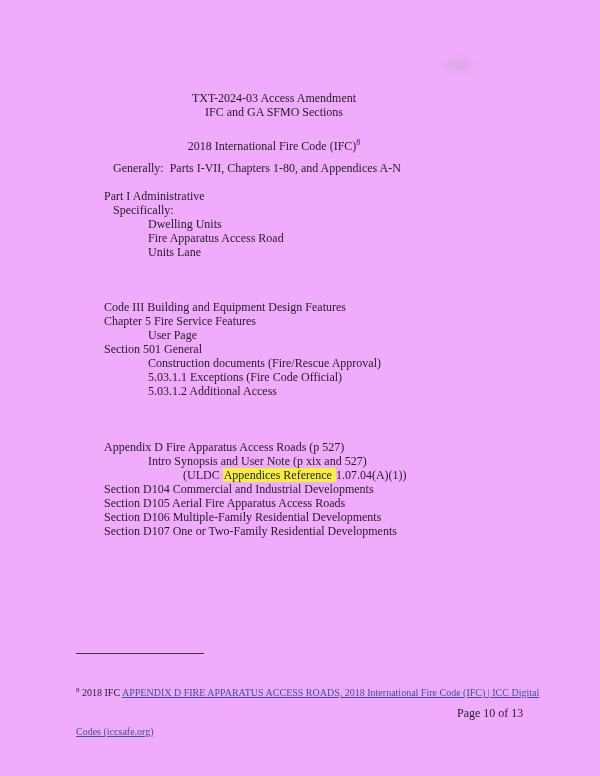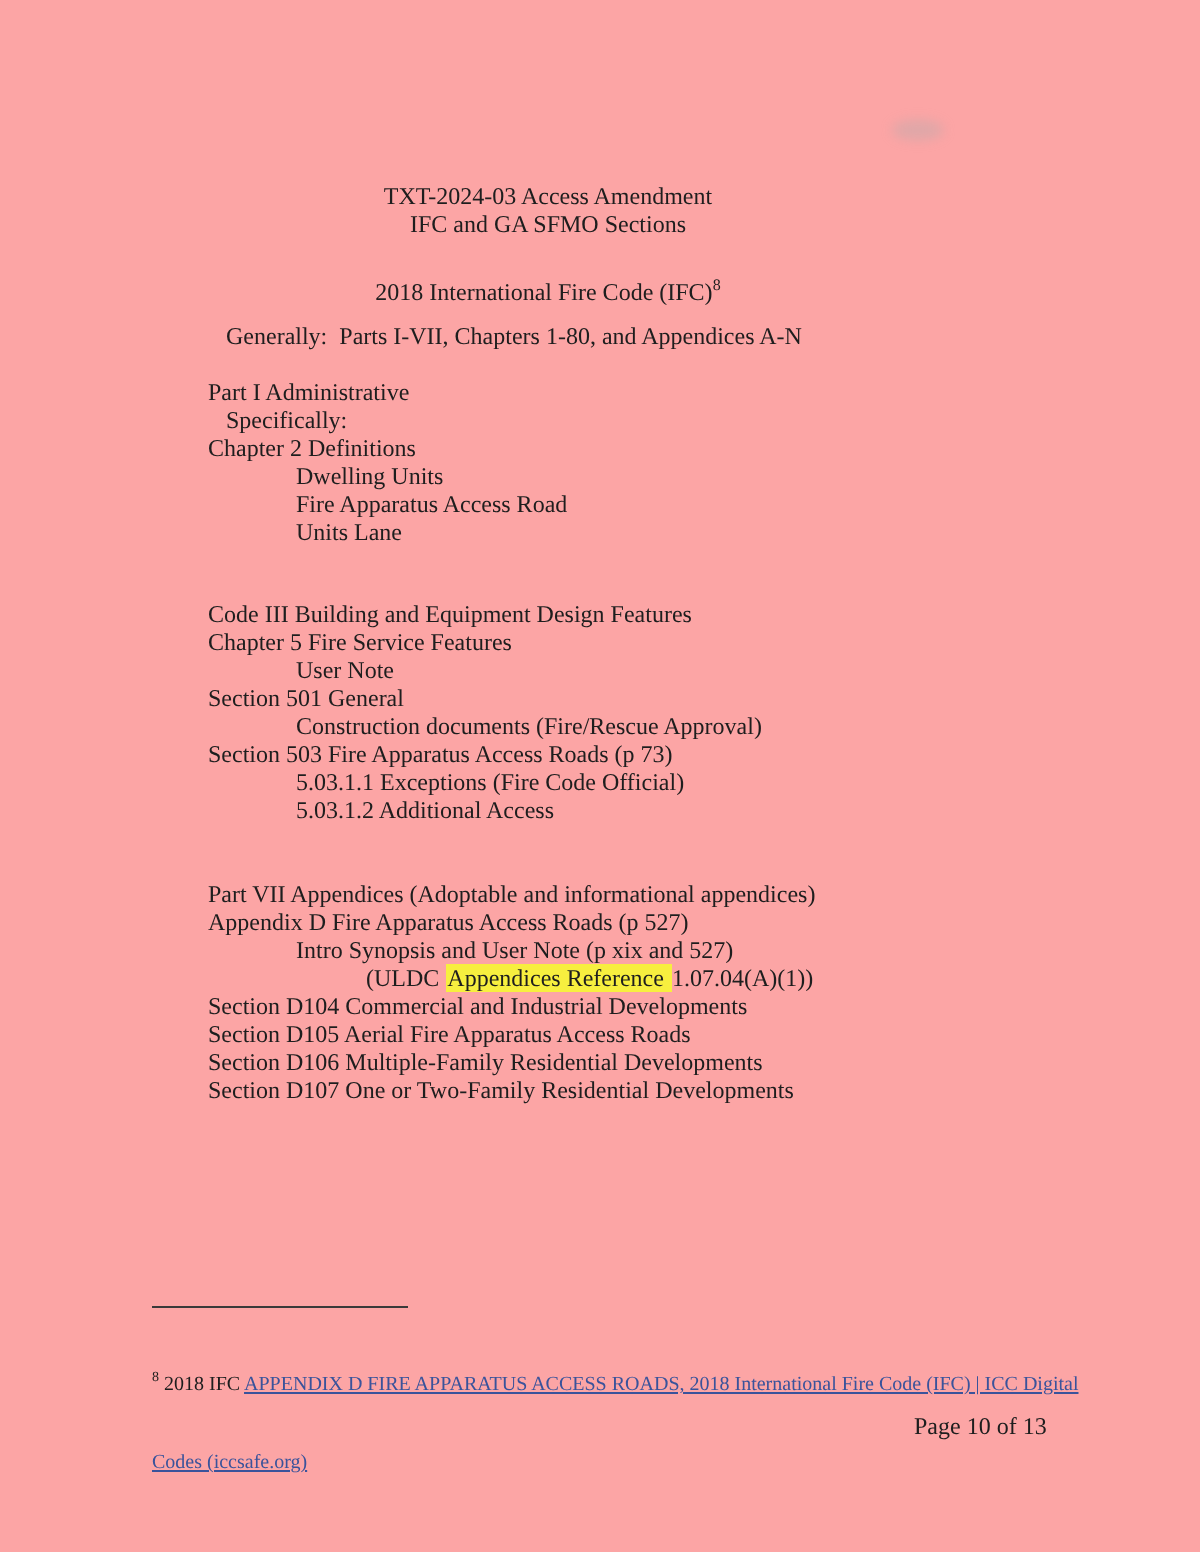--- a/index.html
+++ b/index.html
@@ -1,21 +1,21 @@
 <!DOCTYPE html>
 <html style="--text: #1e1e1e; --highlight: #f7ef3f; --link: #3a539b;"><head>
 <meta charset="utf-8">
 <style>
   html, body { margin: 0; padding: 0; background: #e8e8e8; }
   .page {
     position: relative;
     width: 600px;
     height: 776px;
     margin: 0 auto;
-    background: #fca5a5;
+    background: #f0abfc;
     font-family: "Liberation Serif", "DejaVu Serif", serif;
     color: var(--text, #1e1e1e);
     overflow: hidden;
   }
   .center-col {
     position: absolute;
     left: 76px;
     width: 396px;
     text-align: center;
     font-size: 12px;
@@ -106,39 +106,36 @@
 
   <div class="center-col code-block">
     <div class="body-line"><span>2018 International Fire Code (IFC)</span><sup class="fnref">8</sup></div>
   </div>
 
   <div class="generally-line">Generally:  Parts I-VII, Chapters 1-80, and Appendices A-N</div>
 
   <div class="block" style="top:189px">
     <div class="body-line">Part I Administrative</div>
     <div class="body-line ind-intro">Specifically:</div>
-    <div class="body-line">Chapter 2 Definitions</div>
     <div class="body-line ind-1">Dwelling Units</div>
     <div class="body-line ind-1">Fire Apparatus Access Road</div>
     <div class="body-line ind-1">Units Lane</div>
   </div>
 
   <div class="block" style="top:300px">
     <div class="body-line">Code III Building and Equipment Design Features</div>
     <div class="body-line">Chapter 5 Fire Service Features</div>
-    <div class="body-line ind-1">User Note</div>
+    <div class="body-line ind-1">User Page</div>
     <div class="body-line">Section 501 General</div>
     <div class="body-line ind-1">Construction documents (Fire/Rescue Approval)</div>
-    <div class="body-line">Section 503 Fire Apparatus Access Roads (p 73)</div>
     <div class="body-line ind-1">5.03.1.1 Exceptions (Fire Code Official)</div>
     <div class="body-line ind-1">5.03.1.2 Additional Access</div>
   </div>
 
   <div class="block" style="top:440px">
-    <div class="body-line">Part VII Appendices (Adoptable and informational appendices)</div>
     <div class="body-line">Appendix D Fire Apparatus Access Roads (p 527)</div>
     <div class="body-line ind-1">Intro Synopsis and User Note (p xix and 527)</div>
     <div class="body-line ind-2"><span>(ULDC </span><span class="hl">Appendices Reference </span><span>1.07.04(A)(1))</span></div>
     <div class="body-line">Section D104 Commercial and Industrial Developments</div>
     <div class="body-line">Section D105 Aerial Fire Apparatus Access Roads</div>
     <div class="body-line">Section D106 Multiple-Family Residential Developments</div>
     <div class="body-line">Section D107 One or Two-Family Residential Developments</div>
   </div>
 
   <div class="footnote-rule"></div>

